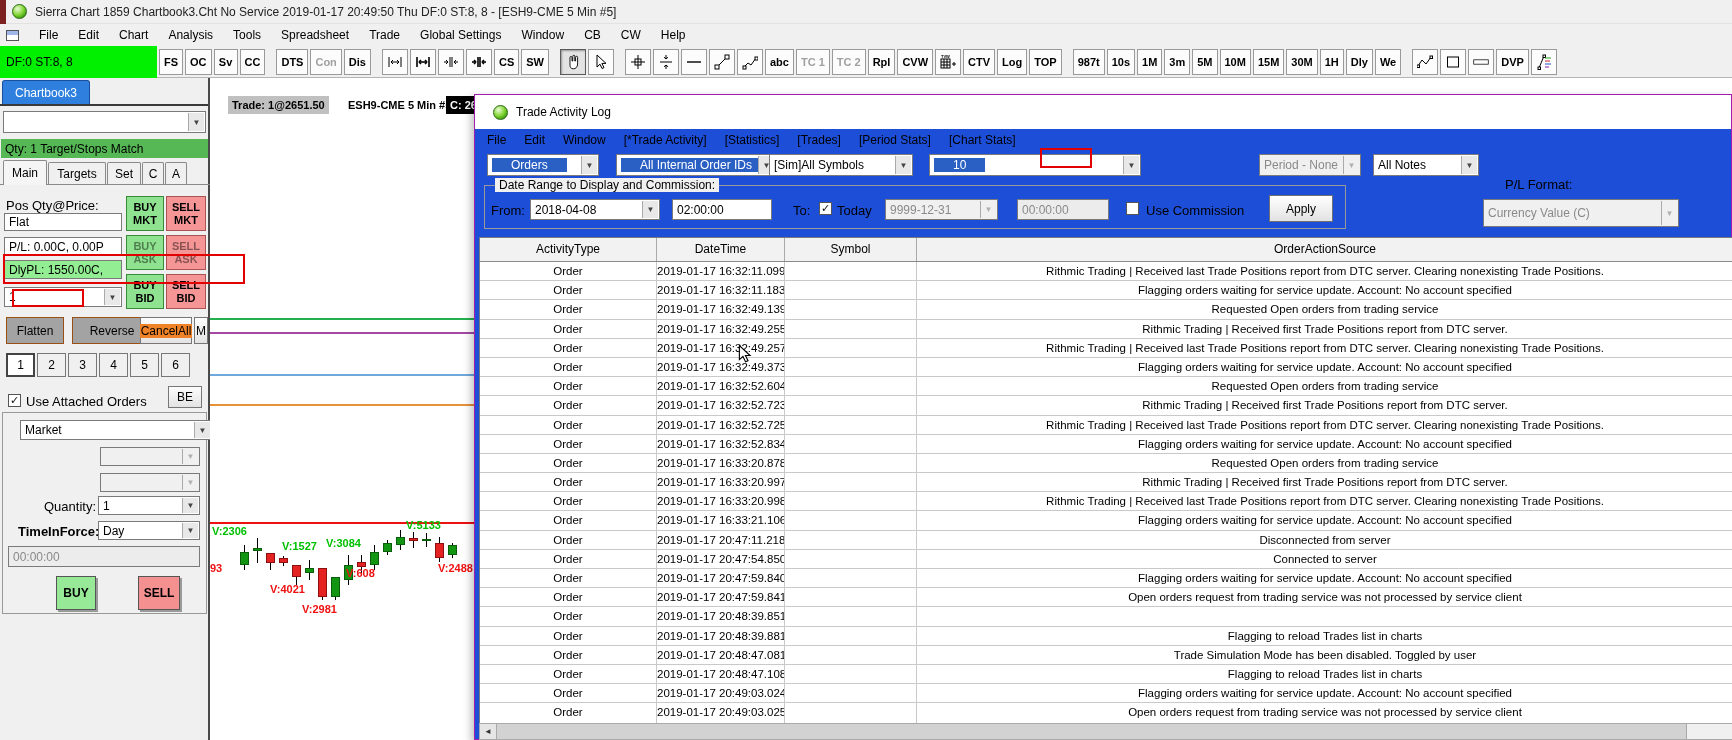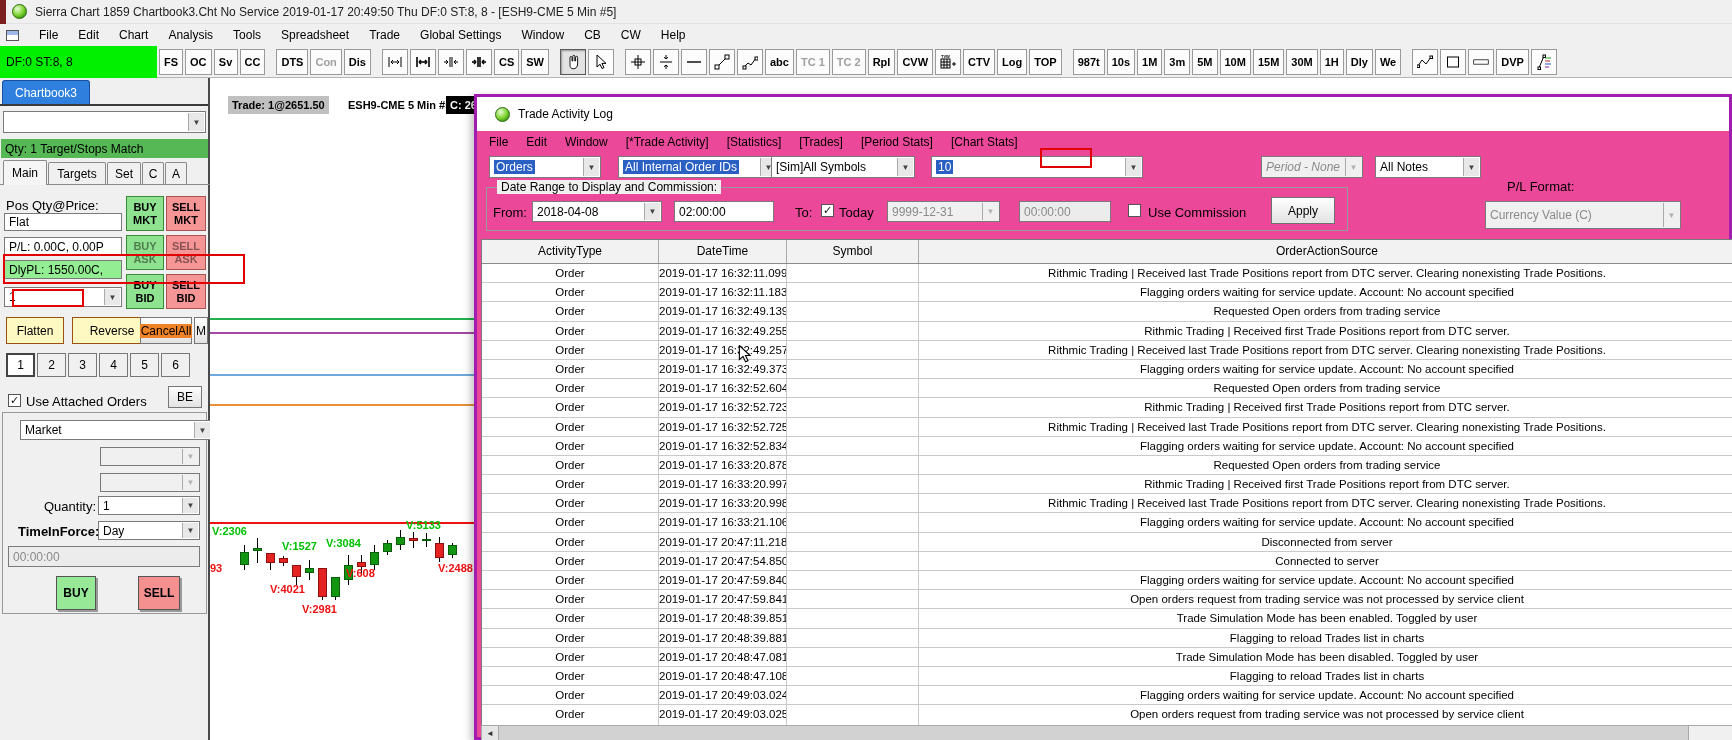--- a/index.html
+++ b/index.html
@@ -26,52 +26,52 @@
   .tb-btn svg { width:16px; height:16px; }
 
   
   #left-panel { left:0; top:78px; width:210px; height:662px; background:#f0f0f0; border-right:2px solid #4a4a4a; }
   #cb-tab { left:2px; top:2px; width:88px; height:24px; background:#2f80de; color:#fff; font-size:12px; display:flex; align-items:center; justify-content:center; border:1px solid #1a4f9e; border-bottom:none; border-radius:3px 3px 0 0; }
   #cb-strip { left:0; top:26px; width:208px; height:0; border-bottom:2px solid #3a3a3a; }
   .combo { background:#fff; border:1px solid #7a7a7a; font-size:12px; display:flex; align-items:center; padding-left:4px; position:absolute; overflow:hidden; white-space:nowrap; }
   .combo .arrow { position:absolute; right:1px; top:1px; bottom:1px; width:16px; background:#e8e8e8; border-left:1px solid #aaa; color:#444; font-size:8px; display:flex; align-items:center; justify-content:center; }
   .combo.disabled { background:#f0f0f0; color:#8a8a8a; }
   .combo.disabled .arrow { background:#f0f0f0; color:#b0b0b0; }
-  .sel { background:#2a5fc4; color:#fff; padding:0 2px; }
+  .sel { background:#2a5fc4; color:#fff; padding:0 19px; }
   #qty-bar { left:1px; top:61px; width:207px; height:19px; background:#55b855; font-size:12px; display:flex; align-items:center; padding-left:4px; }
   .ptab { position:absolute; top:84px; height:22px; background:#f0f0f0; border:1px solid #8a8a8a; border-bottom:none; font-size:12px; display:flex; align-items:center; justify-content:center; border-radius:2px 2px 0 0; }
   .ptab.active { height:25px; top:82px; background:#f5f5f5; z-index:2; }
   #ptab-line { left:0; top:106px; width:210px; border-bottom:1px solid #8a8a8a; }
   .lbl { position:absolute; font-size:13px; }
   .field { position:absolute; background:#fff; border:1px solid #7a7a7a; font-size:12px; display:flex; align-items:center; padding-left:4px; white-space:nowrap; overflow:hidden; }
   .ob { position:absolute; width:38px; font-size:11px; font-weight:bold; text-align:center; line-height:13px; display:flex; flex-direction:column; justify-content:center; border:1px solid #555; }
   .ob.buy { background:#8fe28f; border-color:#3a8a3a; }
   .ob.sell { background:#f59595; border-color:#a85454; }
   .ob.dim span { opacity:.45; }
   .obtn { position:absolute; font-size:12px; display:flex; align-items:center; justify-content:center; border:1px solid #777; background:linear-gradient(#fdfdfd,#e3e3e3); }
-  .obtn.orange { background:#fef9c3; border-color:#9a5010; }
+  .obtn.orange { background:#a3a3a3; border-color:#9a5010; }
   .qq { font-size:12px; border:1px solid #777; background:#f0f0f0; display:flex; align-items:center; justify-content:center; position:absolute; }
   .qq.active { background:#ffffff; border:2px solid #444; }
   .cb { position:absolute; width:13px; height:13px; border:1px solid #555; background:#fff; font-size:11px; line-height:11px; text-align:center; color:#111; }
   #lp-group { left:2px; top:334px; width:205px; height:202px; border:1px solid #999; position:absolute; }
   .bigbtn { position:absolute; width:40px; height:34px; font-size:12px; font-weight:bold; display:flex; align-items:center; justify-content:center; border:1px solid #555; box-shadow:2px 2px 0 #9a9a9a; }
   .bigbtn.buy { background:#97e897; } .bigbtn.sell { background:#f59090; }
 
   
   #chart-area { left:210px; top:78px; width:1522px; height:662px; background:#fff; overflow:hidden; }
   .chart-badge { position:absolute; height:18px; font-size:11px; font-weight:bold; display:flex; align-items:center; padding:0 4px; white-space:nowrap; overflow:hidden; }
   .hline { position:absolute; left:0; width:100%; }
   .wick { position:absolute; width:1px; background:#000; }
   .candle { position:absolute; width:9px; border:1px solid #000; }
   .candle.g { background:#129612; border-color:#0a5d0a; }
   .candle.r { background:#e42222; border-color:#8d0f0f; }
   .vlabel { position:absolute; font-size:11px; font-weight:bold; white-space:nowrap; }
 
   
-  #dialog { left:474px; top:94px; width:1258px; height:646px; background:#ec4899; border:3px solid #a21caf; box-shadow:-3px 3px 8px rgba(0,0,0,.25); }
+  #dialog { left:474px; top:94px; width:1258px; height:646px; background:#1d4ed8; border:1px solid #a21caf; box-shadow:-3px 3px 8px rgba(0,0,0,.25); }
   #dlg-titlebar { left:0; top:0; width:100%; height:34px; background:#fff; display:flex; align-items:center; font-size:12px; }
   #dlg-titlebar .globe { margin-left:18px; margin-right:8px; }
   #dlg-menu { left:12px; top:36px; height:18px; display:flex; gap:18px; font-size:12px; align-items:center; }
   #dlg-table { left:4px; top:142px; width:1254px; background:#fff; border:1px solid #7a7a7a; font-size:11.5px; }
   .trow { display:flex; height:19.2px; line-height:18.5px; border-bottom:1px solid #c9c9c9; }
   .trow:last-child { border-bottom:none; }
   .thead { height:24px; line-height:23px; font-size:12px; background:#f2f2f2; border-bottom:1px solid #8a8a8a; }
   .tc { border-right:1px solid #c9c9c9; text-align:center; overflow:hidden; white-space:nowrap; flex:none; }
   .thead .tc { border-right:1px solid #aaa; }
   .tc.c0 { width:177px; } .tc.c1 { width:128px; } .tc.c2 { width:132px; } .tc.c3 { width:816px; border-right:none; }
@@ -447,21 +447,21 @@
     <span class="arrow">▼</span>
   </div>
   <div class="combo" style="left:294px;top:59px;width:144px;height:22px;">
     <span>[Sim]All Symbols</span>
     <span class="arrow">▼</span>
   </div>
   <div class="combo" style="left:454px;top:59px;width:212px;height:22px;">
     <span class="sel">10</span>
     <span class="arrow">▼</span>
   </div>
-  <div class="combo disabled" style="left:784px;top:59px;width:102px;height:22px;font-style:italic;">
+  <div class="combo disabled" style="left:784px;top:59px;width:102px;height:22px;">
     <span>Period - None</span>
     <span class="arrow">▼</span>
   </div>
   <div class="combo" style="left:898px;top:59px;width:106px;height:22px;">
     <span>All Notes</span>
     <span class="arrow">▼</span>
   </div>
 
   <div class="groupbox" style="left:9px;top:90px;width:862px;height:44px;">
     <span class="grouplabel">Date Range to Display and Commission:</span>
@@ -602,21 +602,20 @@
       <div class="trow">
         <div class="tc c0">Order</div>
         <div class="tc c1">2019-01-17  20:47:59.841</div>
         <div class="tc c2"></div>
         <div class="tc c3">Open orders request from trading service was not processed by service client</div>
       </div>
       <div class="trow">
         <div class="tc c0">Order</div>
         <div class="tc c1">2019-01-17  20:48:39.851</div>
         <div class="tc c2"></div>
-        <div class="tc c3">Trade Simulation Mode has been enabled. Toggled by user</div>
       </div>
       <div class="trow">
         <div class="tc c0">Order</div>
         <div class="tc c1">2019-01-17  20:48:39.881</div>
         <div class="tc c2"></div>
         <div class="tc c3">Flagging to reload Trades list in charts</div>
       </div>
       <div class="trow">
         <div class="tc c0">Order</div>
         <div class="tc c1">2019-01-17  20:48:47.081</div>

